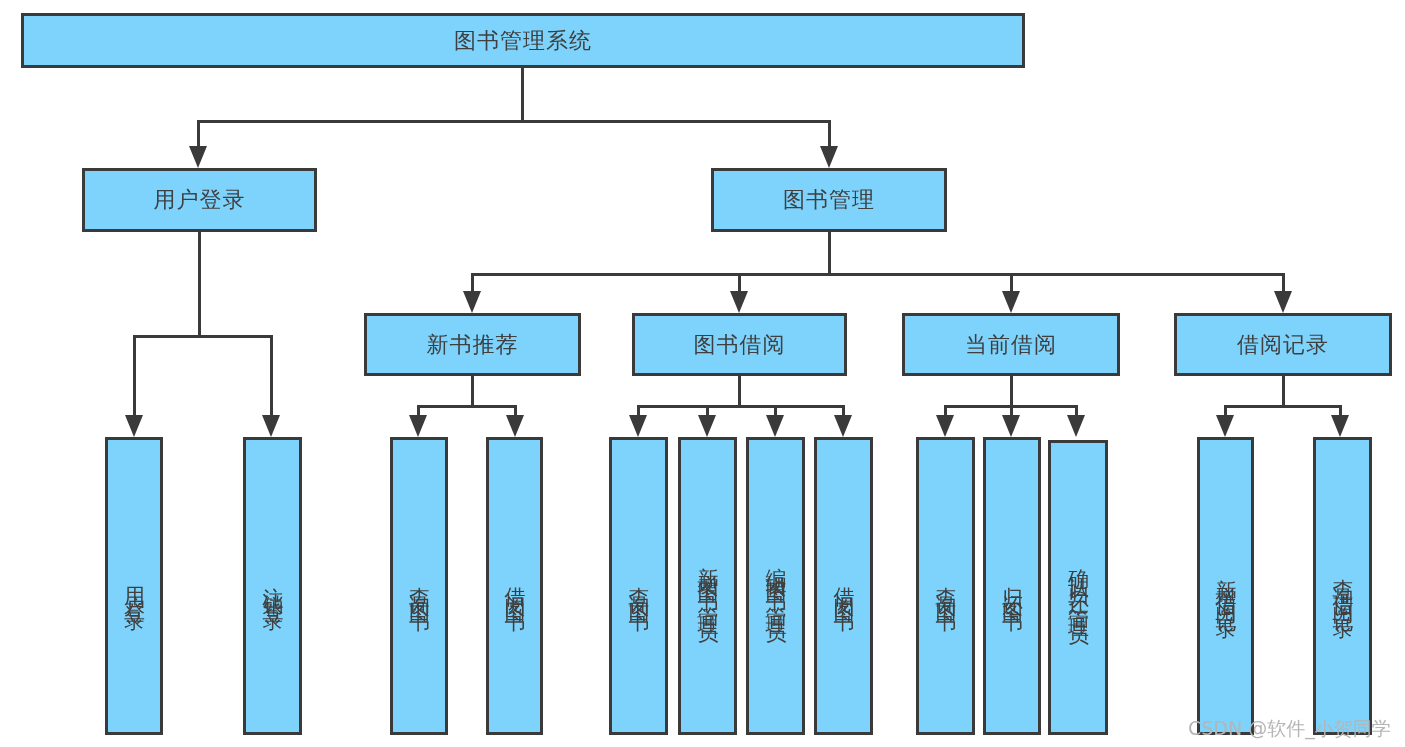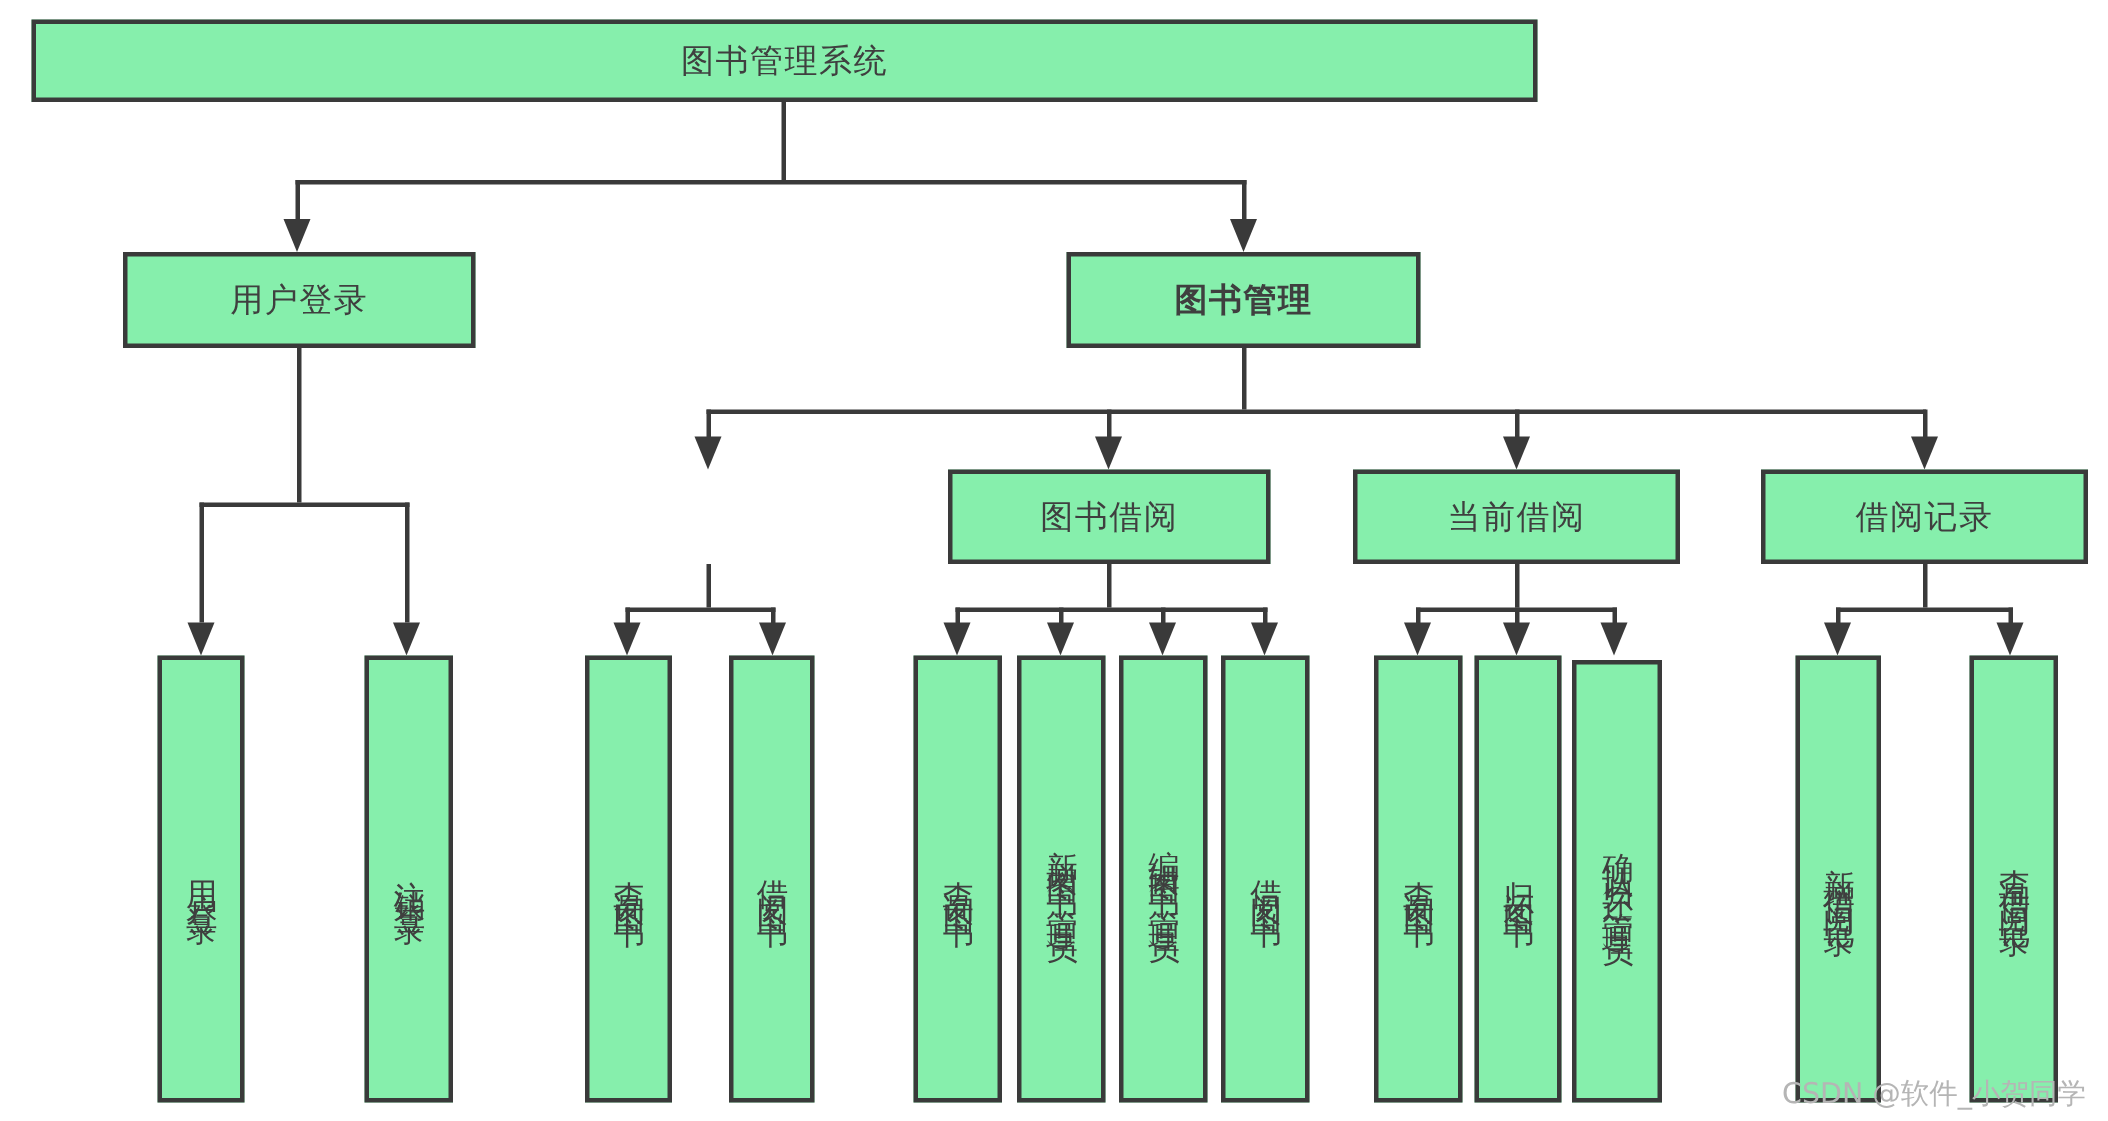--- a/index.html
+++ b/index.html
@@ -12,21 +12,21 @@
   .canvas{
     position:relative;
     width:1405px;height:747px;
     background:#ffffff;
     overflow:hidden;
   }
   .box{
     position:absolute;
     box-sizing:border-box;
     border:3px solid var(--line);
-    background:#86efac;
+    background:#7dd3fc;
     display:flex;align-items:center;justify-content:center;
     color:var(--text);
   }
   .hbox{font-size:22px;letter-spacing:1px;}
   .vbox{
     writing-mode:vertical-rl;
     text-orientation:mixed;
     font-size:21px;
     letter-spacing:8px;
     line-height:1;
@@ -62,21 +62,21 @@
   <div class="hline" style="left:197px;top:120px;width:634px;"></div>
 
   <div class="vline" style="left:197px;top:120px;height:28px;"></div>
   <div class="ahead" style="left:189px;top:146px;"></div>
   <div class="vline" style="left:828px;top:120px;height:28px;"></div>
   <div class="ahead" style="left:820px;top:146px;"></div>
 
   <div class="box hbox" style="left:82px;top:168px;width:235px;height:64px;">
     <span>用户登录</span>
   </div>
-  <div class="box hbox" style="left:711px;top:168px;width:236px;height:64px;font-weight:bold;">
+  <div class="box hbox" style="left:711px;top:168px;width:236px;height:64px;">
     <span>图书管理</span>
   </div>
 
   <div class="vline" style="left:198px;top:232px;height:103px;"></div>
   <div class="hline" style="left:133px;top:335px;width:140px;"></div>
   <div class="vline" style="left:133px;top:335px;height:80px;"></div>
   <div class="ahead" style="left:125px;top:415px;"></div>
   <div class="vline" style="left:270px;top:335px;height:80px;"></div>
   <div class="ahead" style="left:262px;top:415px;"></div>
 
@@ -85,20 +85,23 @@
 
   <div class="vline" style="left:471px;top:273px;height:20px;"></div>
   <div class="ahead" style="left:463px;top:291px;"></div>
   <div class="vline" style="left:738px;top:273px;height:20px;"></div>
   <div class="ahead" style="left:730px;top:291px;"></div>
   <div class="vline" style="left:1010px;top:273px;height:20px;"></div>
   <div class="ahead" style="left:1002px;top:291px;"></div>
   <div class="vline" style="left:1282px;top:273px;height:20px;"></div>
   <div class="ahead" style="left:1274px;top:291px;"></div>
 
+  <div class="box hbox" style="left:364px;top:313px;width:217px;height:63px;">
+    <span>新书推荐</span>
+  </div>
   <div class="box hbox" style="left:902px;top:313px;width:218px;height:63px;">
     <span>当前借阅</span>
   </div>
   <div class="box hbox" style="left:632px;top:313px;width:215px;height:63px;">
     <span>图书借阅</span>
   </div>
   <div class="box hbox" style="left:1174px;top:313px;width:218px;height:63px;">
     <span>借阅记录</span>
   </div>
 

